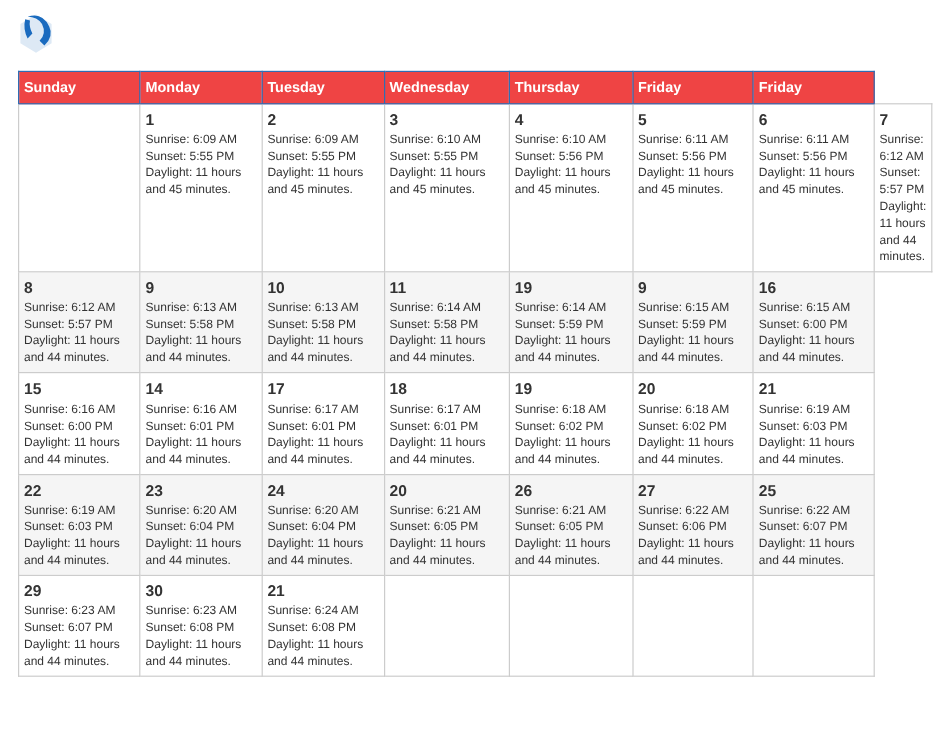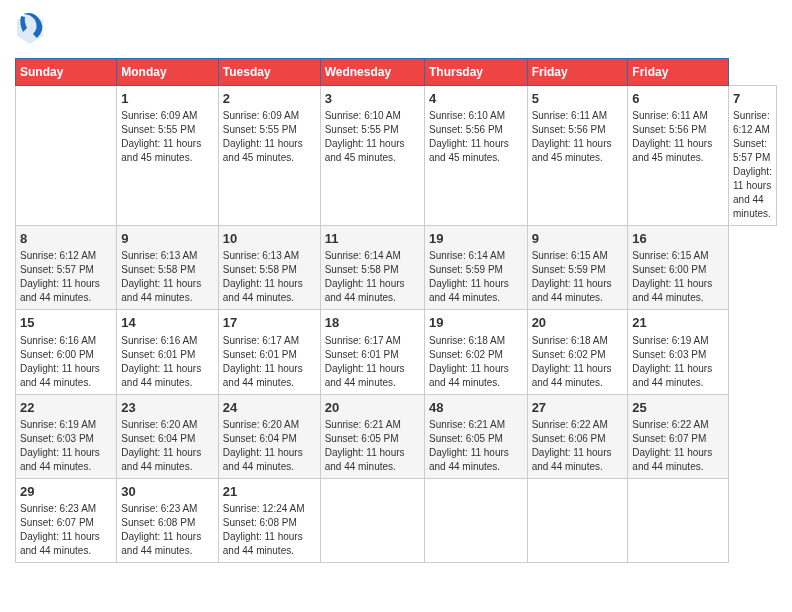--- a/index.html
+++ b/index.html
@@ -146,27 +146,27 @@
         <td><span class="day-number">18</span><span>Sunrise: 6:17 AM</span><br><span>Sunset: 6:01 PM</span><br><span>Daylight: 11 hours and 44 minutes.</span></td>
         <td><span class="day-number">19</span><span>Sunrise: 6:18 AM</span><br><span>Sunset: 6:02 PM</span><br><span>Daylight: 11 hours and 44 minutes.</span></td>
         <td><span class="day-number">20</span><span>Sunrise: 6:18 AM</span><br><span>Sunset: 6:02 PM</span><br><span>Daylight: 11 hours and 44 minutes.</span></td>
         <td><span class="day-number">21</span><span>Sunrise: 6:19 AM</span><br><span>Sunset: 6:03 PM</span><br><span>Daylight: 11 hours and 44 minutes.</span></td>
       </tr>
       <tr>
         <td><span class="day-number">22</span><span>Sunrise: 6:19 AM</span><br><span>Sunset: 6:03 PM</span><br><span>Daylight: 11 hours and 44 minutes.</span></td>
         <td><span class="day-number">23</span><span>Sunrise: 6:20 AM</span><br><span>Sunset: 6:04 PM</span><br><span>Daylight: 11 hours and 44 minutes.</span></td>
         <td><span class="day-number">24</span><span>Sunrise: 6:20 AM</span><br><span>Sunset: 6:04 PM</span><br><span>Daylight: 11 hours and 44 minutes.</span></td>
         <td><span class="day-number">20</span><span>Sunrise: 6:21 AM</span><br><span>Sunset: 6:05 PM</span><br><span>Daylight: 11 hours and 44 minutes.</span></td>
-        <td><span class="day-number">48</span><span>Sunrise: 6:21 AM</span><br><span>Sunset: 6:05 PM</span><br><span>Daylight: 11 hours and 44 minutes.</span></td>
+        <td><span class="day-number">26</span><span>Sunrise: 6:21 AM</span><br><span>Sunset: 6:05 PM</span><br><span>Daylight: 11 hours and 44 minutes.</span></td>
         <td><span class="day-number">27</span><span>Sunrise: 6:22 AM</span><br><span>Sunset: 6:06 PM</span><br><span>Daylight: 11 hours and 44 minutes.</span></td>
         <td><span class="day-number">25</span><span>Sunrise: 6:22 AM</span><br><span>Sunset: 6:07 PM</span><br><span>Daylight: 11 hours and 44 minutes.</span></td>
       </tr>
       <tr>
         <td><span class="day-number">29</span><span>Sunrise: 6:23 AM</span><br><span>Sunset: 6:07 PM</span><br><span>Daylight: 11 hours and 44 minutes.</span></td>
         <td><span class="day-number">30</span><span>Sunrise: 6:23 AM</span><br><span>Sunset: 6:08 PM</span><br><span>Daylight: 11 hours and 44 minutes.</span></td>
-        <td><span class="day-number">21</span><span>Sunrise: 12:24 AM</span><br><span>Sunset: 6:08 PM</span><br><span>Daylight: 11 hours and 44 minutes.</span></td>
+        <td><span class="day-number">21</span><span>Sunrise: 6:24 AM</span><br><span>Sunset: 6:08 PM</span><br><span>Daylight: 11 hours and 44 minutes.</span></td>
         <td class="empty-cell"></td>
         <td class="empty-cell"></td>
         <td class="empty-cell"></td>
         <td class="empty-cell"></td>
       </tr>
     </tbody>
 </table>
 
 </body></html>

